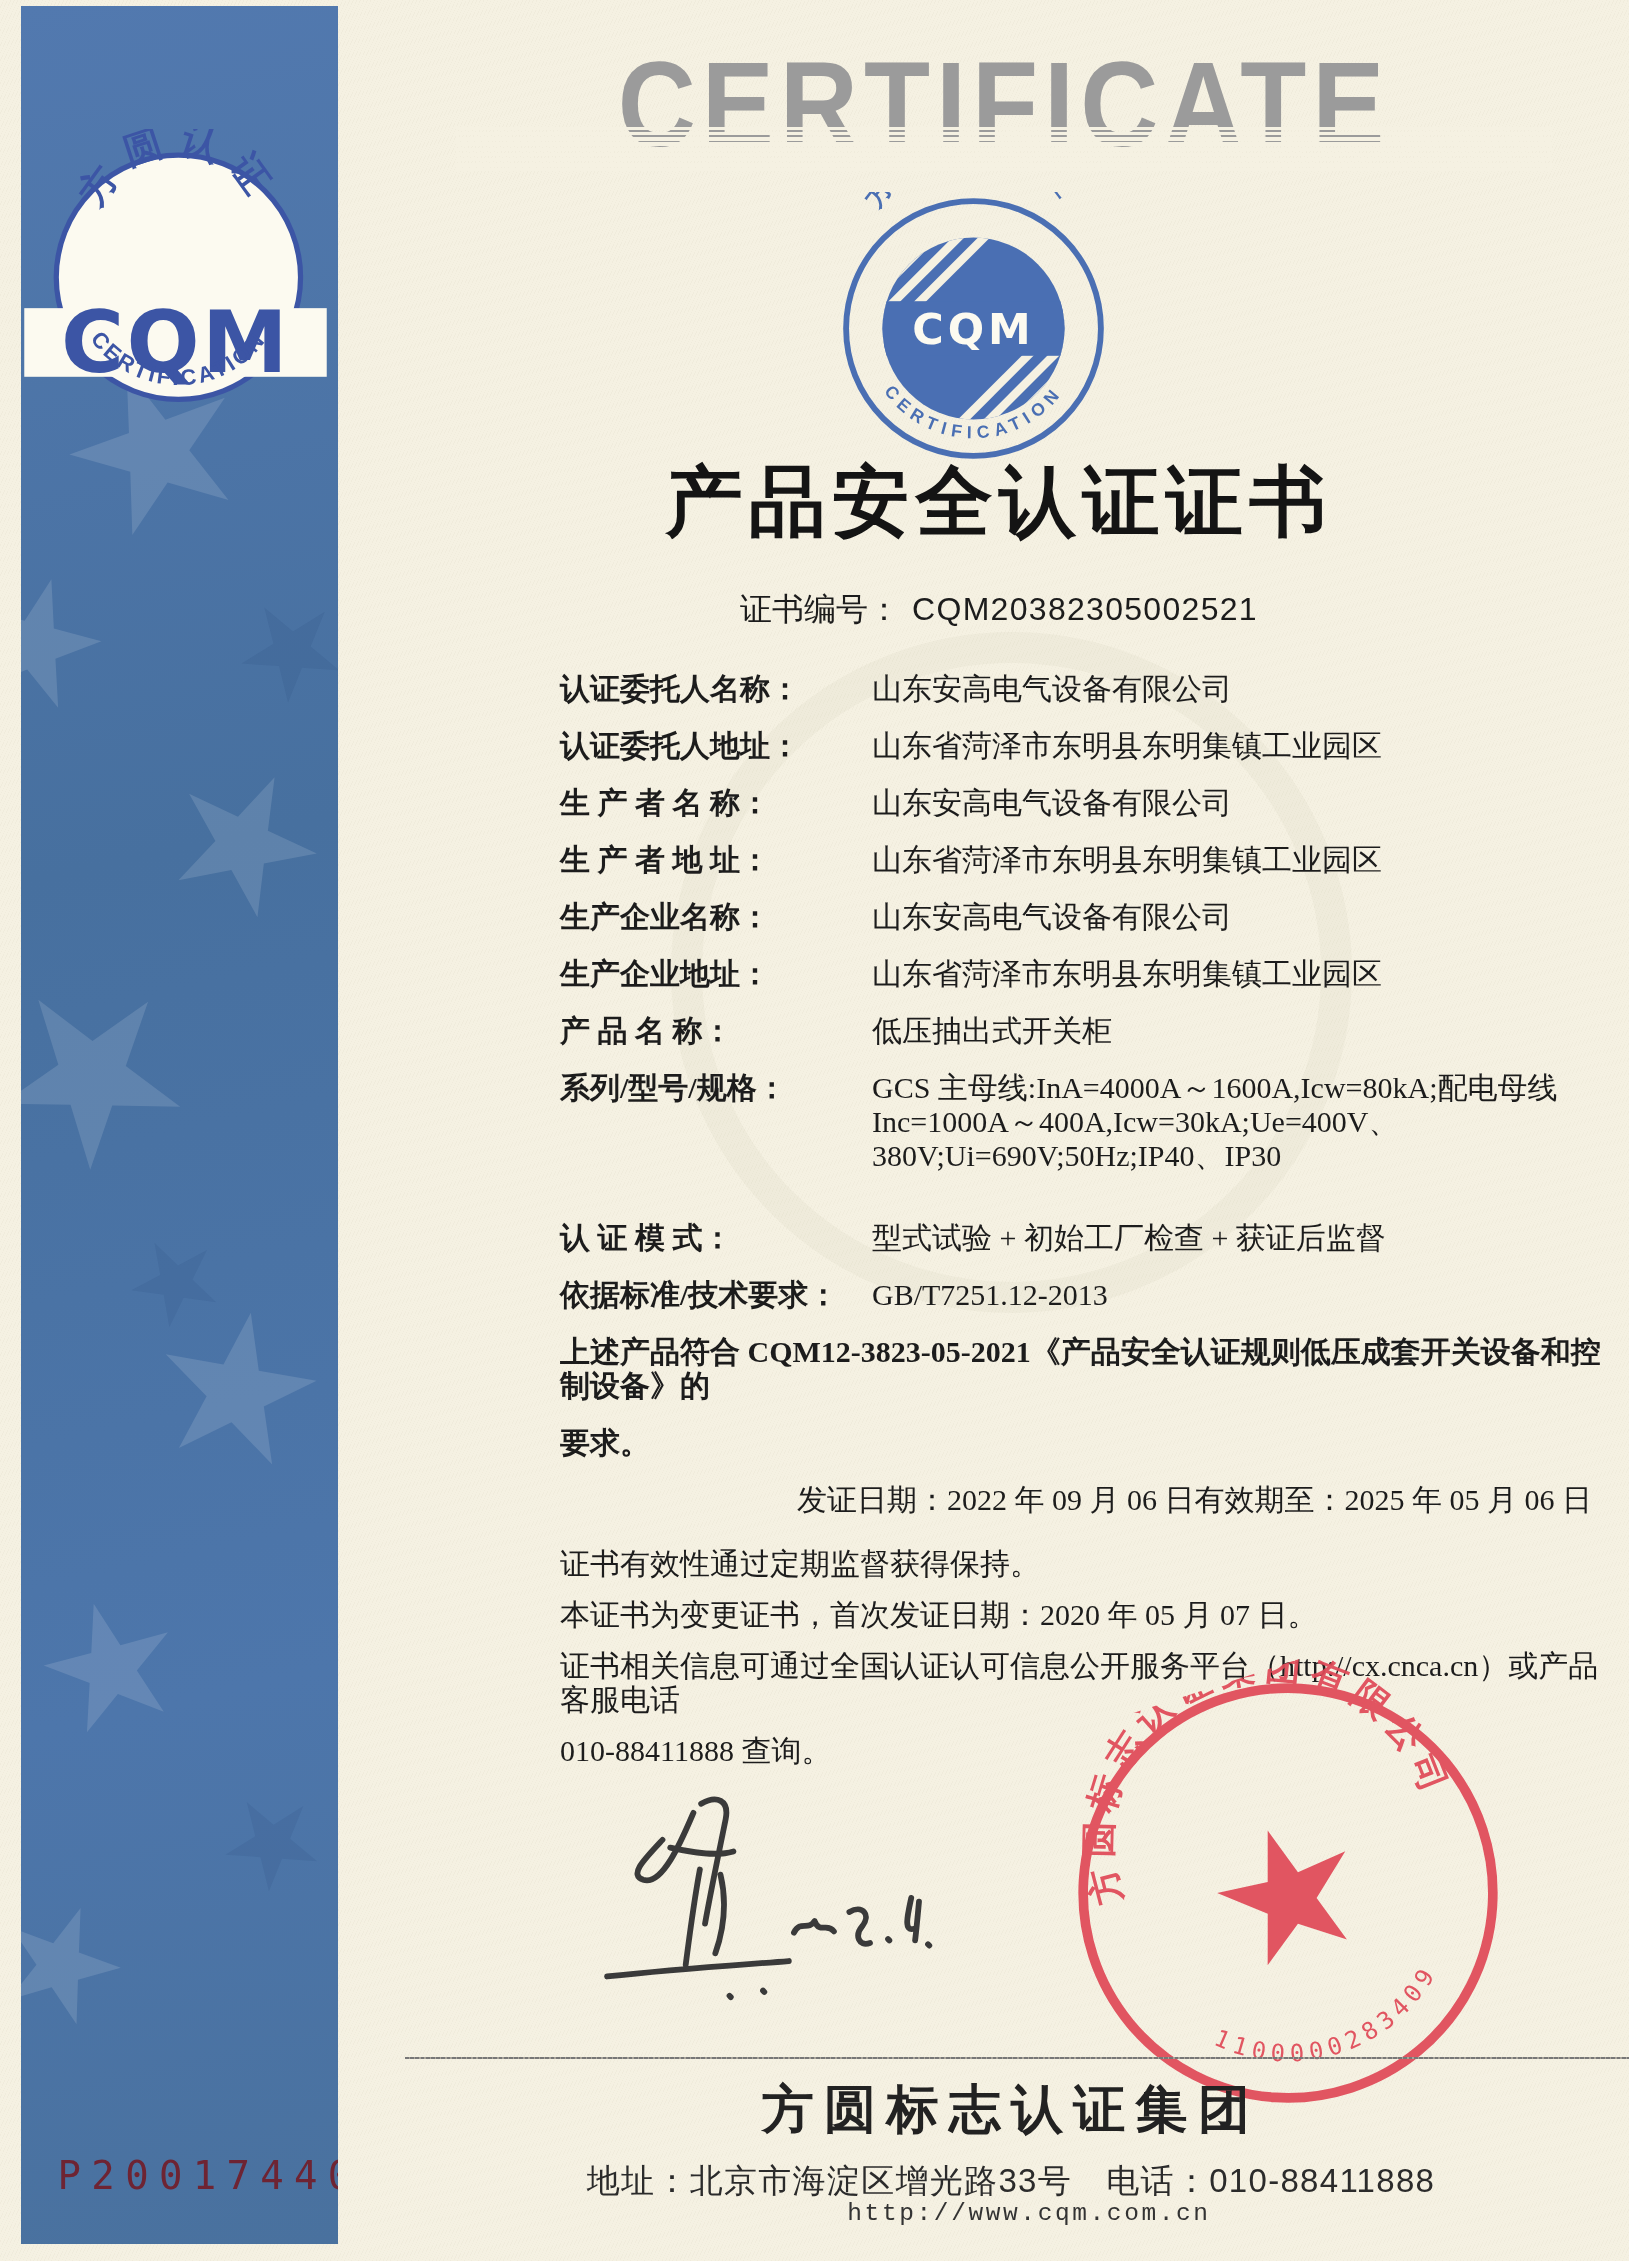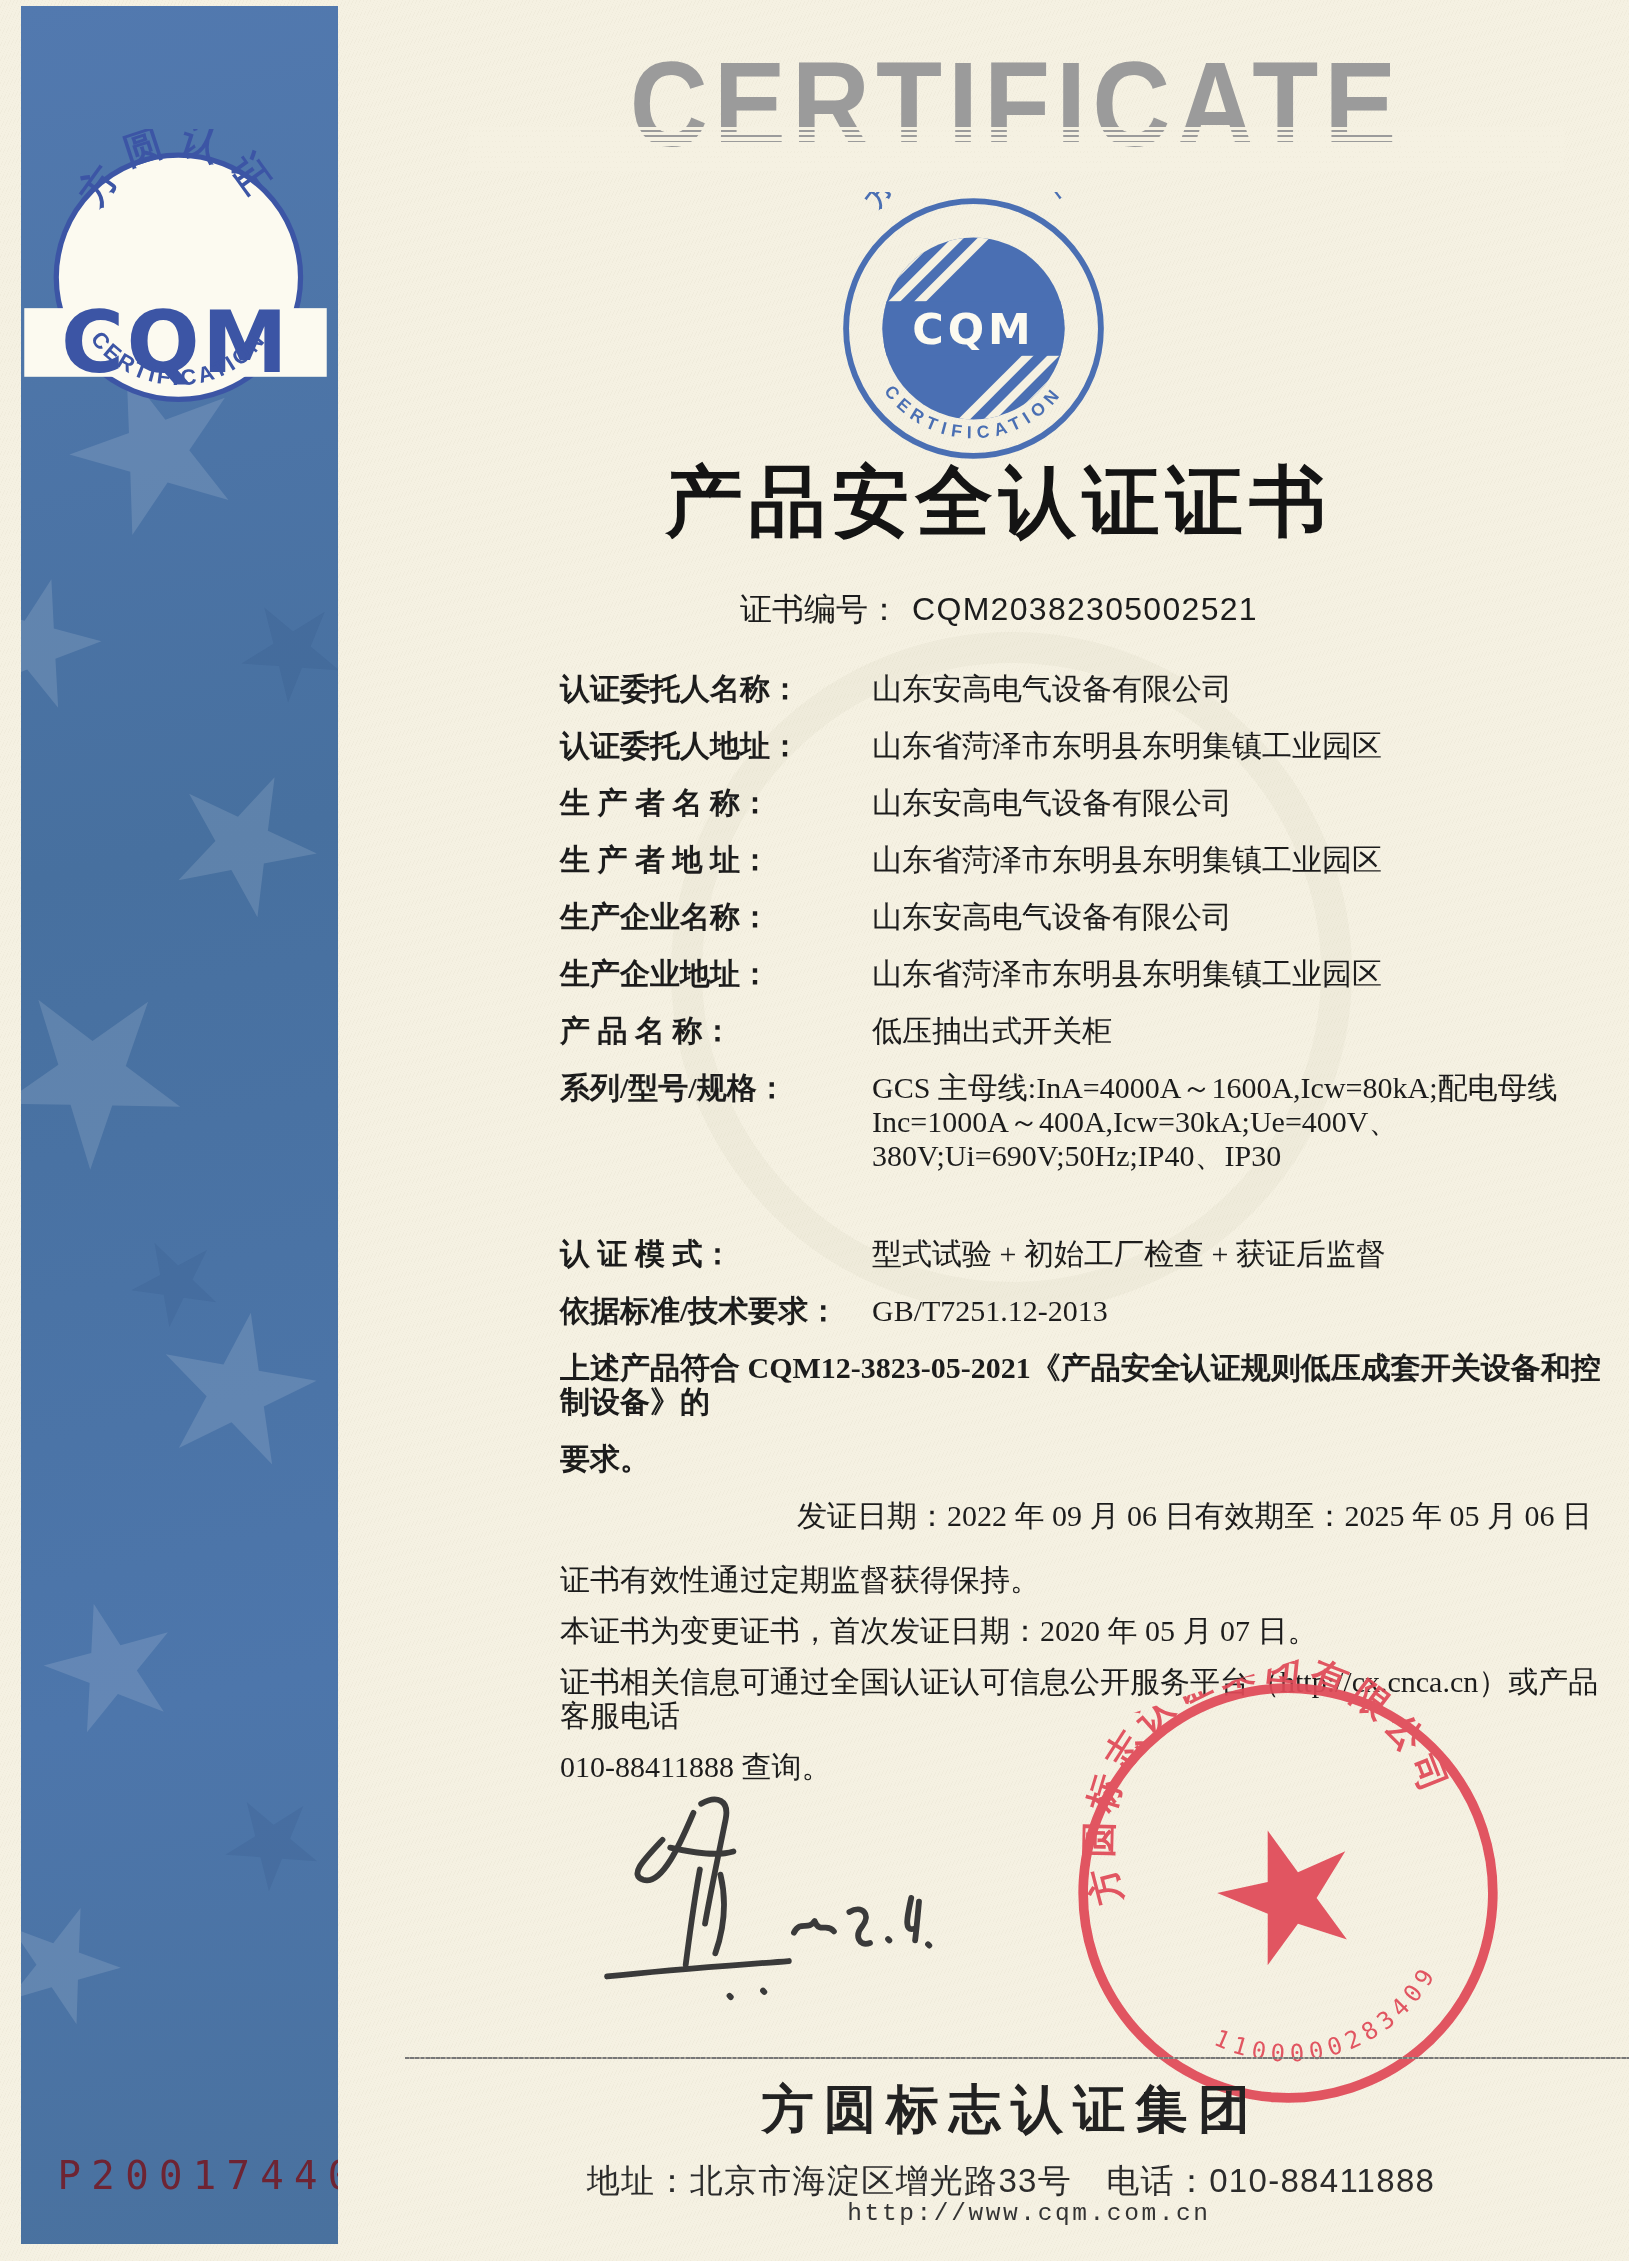--- a/index.html
+++ b/index.html
@@ -20,21 +20,21 @@
   .badge{position:absolute;left:3.9px;top:123px;}
   .serial{
     position:absolute;left:37px;top:2147px;
     font-family:"DejaVu Sans Mono",monospace;
     font-size:39px;letter-spacing:10.3px;color:#6e2433;font-weight:400;
   }
   
   .ghost{position:absolute;left:671px;top:632px;width:619px;height:619px;border-radius:50%;
     border:31px solid rgba(140,130,100,0.05);}
   
-  .banner{position:absolute;left:468px;top:50px;width:1096px;height:113px;text-align:center;}
+  .banner{position:absolute;left:456px;top:50px;width:1096px;height:113px;text-align:center;}
   .banner .word{
     font-family:"Liberation Sans","DejaVu Sans",sans-serif;
     font-weight:700;font-size:115px;line-height:103px;letter-spacing:6.4px;
     color:#9b9b9b;display:inline-block;transform:scale(0.94,1.05);transform-origin:center top;
   }
   .banner .stripes{
     position:absolute;left:0;right:0;bottom:-7.7px;height:46px;
     background:repeating-linear-gradient(to bottom,rgba(245,241,226,0) 0 1.9px,#f5f1e2 1.9px 5.2px);
   }
   
@@ -44,21 +44,21 @@
     position:absolute;left:451px;top:451px;width:1096px;margin:0;text-align:center;
     font-size:77px;font-weight:700;letter-spacing:6.4px;color:#141414;
   }
   .certno{position:absolute;left:451px;top:588px;width:1096px;text-align:center;font-size:32px;}
   .certno .num{font-family:Liberation Sans, sans-serif;letter-spacing:1.3px;margin-left:12px;}
   
   .body{position:absolute;left:560px;top:672px;width:1064px;font-size:30px;}
   .frow{display:flex;margin-bottom:23px;line-height:34px;gap:28px;}
   .frow .lbl{flex:0 0 284px;font-weight:700;}
   .frow .val{flex:1;}
-  .frow.spec{margin-bottom:64px;}
+  .frow.spec{margin-bottom:48px;}
   .para{font-weight:700;line-height:34px;margin-bottom:23px;}
   .dates{display:flex;justify-content:flex-end;line-height:34px;margin-bottom:30px;padding-right:32px;}
   .note{line-height:34px;margin-bottom:17px;}
   
   .signature{position:absolute;left:567px;top:1778px;}
   
   .stamp{position:absolute;left:1069px;top:1674px;transform:rotate(-18deg);opacity:0.93;}
   
   .sep{position:absolute;left:405px;top:2057px;width:1225px;height:1.9px;
     background:repeating-linear-gradient(90deg,#777 0 3.9px,#a8a49a 3.9px 5.2px);}

